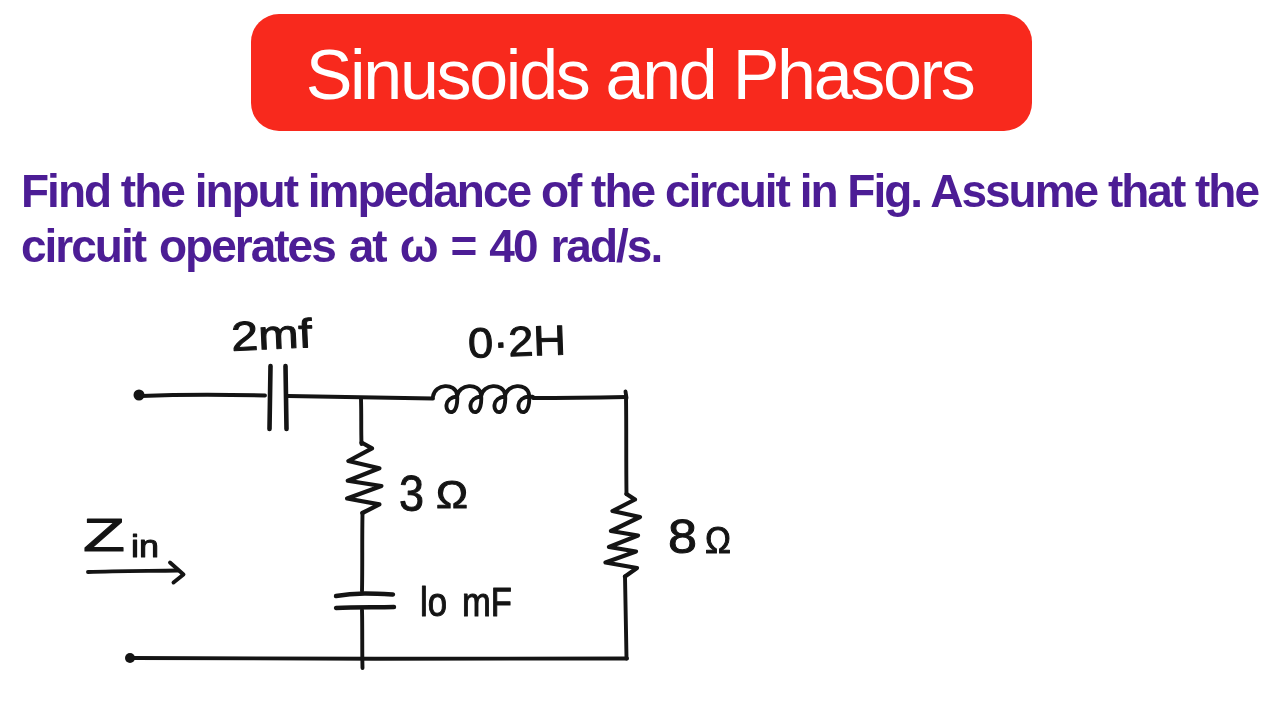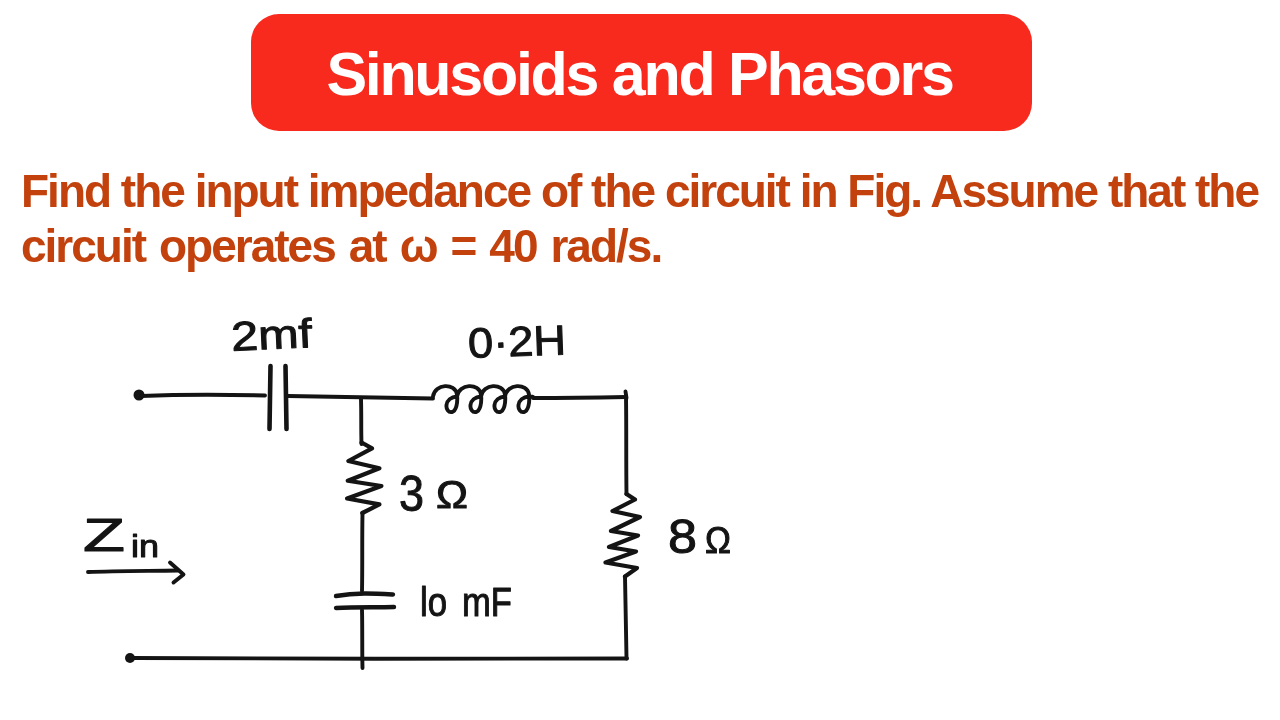--- a/index.html
+++ b/index.html
@@ -1,24 +1,24 @@
 <!DOCTYPE html>
 <html><head>
 <meta charset="utf-8">
 <style>
   html,body{margin:0;padding:0;}
   body{width:1280px;height:720px;background:#ffffff;position:relative;overflow:hidden;
        font-family:"Liberation Sans", sans-serif;}
   .banner{position:absolute;left:251px;top:14px;width:781px;height:117px;
           background:#f8291d;border-radius:28px;}
   .banner span{position:absolute;left:0;right:0;top:50%;transform:translateY(-48%);margin-left:-4px;
-          text-align:center;color:#ffffff;font-weight:bold;font-size:61px;
+          text-align:center;color:#ffffff;font-weight:normal;font-size:70px;
           letter-spacing:-2.3px;white-space:nowrap;}
   .prob{position:absolute;transform:translateZ(0);left:21px;top:163.5px;
-        color:#c2410c;font-weight:bold;font-size:46px;line-height:55px;
+        color:#4c1d95;font-weight:bold;font-size:46px;line-height:55px;
         letter-spacing:-2px;white-space:nowrap;}
   .l1{word-spacing:0px;}
   .l2{word-spacing:3.2px;}
   svg{position:absolute;left:0;top:0;}
   svg text{font-family:"Liberation Sans", sans-serif;fill:#141414;stroke:#141414;stroke-width:1;}
 </style>
 </head>
 <body>
 <div class="banner">
     <span>Sinusoids and Phasors</span>

